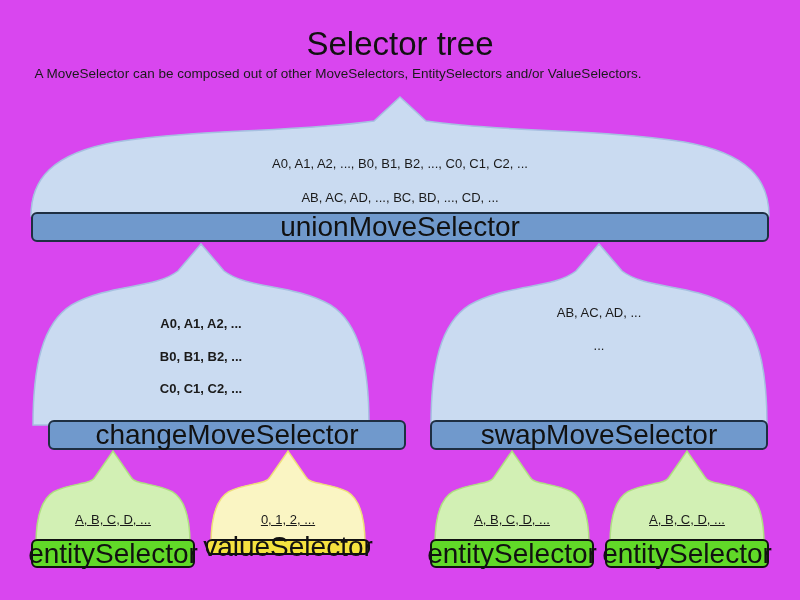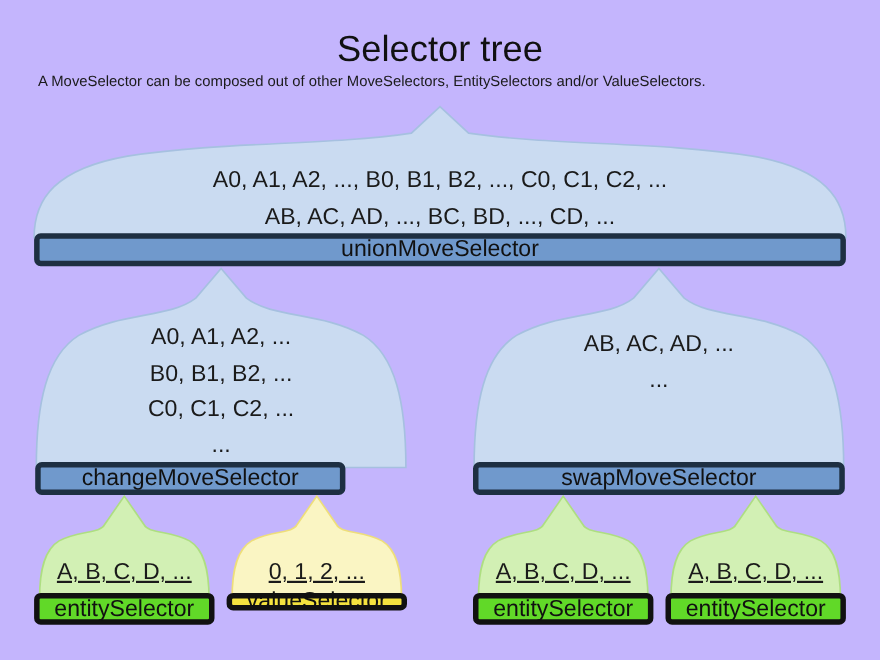--- a/index.html
+++ b/index.html
@@ -1,35 +1,35 @@
 <!DOCTYPE html>
 <html><head>
 <meta charset="utf-8">
 <style>
   html,body { margin:0; padding:0; background:#ffffff; }
   #stage {
     position:relative; width:800px; height:600px; overflow:hidden;
-    background:#c4b5fd; font-family:"Liberation Sans", sans-serif; color:#1a1a1a;
+    background:#d946ef; font-family:"Liberation Sans", sans-serif; color:#1a1a1a;
   }
   #funnel-svg { position:absolute; left:0; top:0; }
   .title {
     position:absolute; left:0; top:24px; width:800px; text-align:center;
     font-size:33px; line-height:40px; color:#111;
   }
   .subtitle {
     position:absolute; left:0; top:66px; width:676px; text-align:center;
     font-size:13.5px; line-height:16px; color:#1a1a1a;
   }
   .bar {
-    position:absolute; box-sizing:border-box; border:5px solid #be185d;
+    position:absolute; box-sizing:border-box; border:2px solid #be185d;
     border-radius:6px; display:flex; align-items:center; justify-content:center;
-    font-size:21px; color:#111; white-space:nowrap;
+    font-size:28px; color:#111; white-space:nowrap;
   }
   .funnel-text {
-    position:absolute; text-align:center; font-size:21px; color:#1a1a1a;
+    position:absolute; text-align:center; font-size:13px; color:#1a1a1a;
     white-space:nowrap;
   }
   .lines-2 { line-height:34px; }
   .lines-4 { line-height:32.5px; }
   .lines-1 { line-height:26px;text-decoration:underline; }
 </style>
 </head>
 <body>
 
 <div id="stage">
@@ -45,37 +45,37 @@
   </svg>
 
   <div class="title">Selector tree</div>
   <div class="subtitle">A MoveSelector can be composed out of other MoveSelectors, EntitySelectors and/or ValueSelectors.</div>
 
   <div class="funnel-text lines-2" style="left:0; top:147px; width:800px;">
     <div>A0, A1, A2, ..., B0, B1, B2, ..., C0, C1, C2, ...</div>
     <div>AB, AC, AD, ..., BC, BD, ..., CD, ...</div>
   </div>
 
-  <div class="funnel-text lines-4" style="left:33px; top:291px; width:336px;">
+  <div class="funnel-text lines-4" style="left:33px; top:308px; width:336px;font-weight:bold;">
     <div>A0, A1, A2, ...</div>
     <div>B0, B1, B2, ...</div>
     <div>C0, C1, C2, ...</div>
     <div>...</div>
   </div>
 
   <div class="funnel-text lines-4" style="left:431px; top:297px; width:336px;">
     <div>AB, AC, AD, ...</div>
     <div>...</div>
   </div>
 
   <div class="funnel-text lines-1" style="left:31px; top:507px; width:164px;">A, B, C, D, ...</div>
   <div class="funnel-text lines-1" style="left:206px; top:507px; width:164px;">0, 1, 2, ...</div>
   <div class="funnel-text lines-1" style="left:430px; top:507px; width:164px;">A, B, C, D, ...</div>
   <div class="funnel-text lines-1" style="left:605px; top:507px; width:164px;">A, B, C, D, ...</div>
 
   <div class="bar" style="left: 31px; top: 212px; width: 738px; height: 30px; background: rgb(112, 153, 204); border-color: rgb(30, 47, 66);">unionMoveSelector</div>
-  <div class="bar" style="left: 32px; top: 420px; width: 282px; height: 30px; background: rgb(112, 153, 204); border-color: rgb(30, 47, 66); text-align: center;">changeMoveSelector</div>
+  <div class="bar" style="left: 48px; top: 420px; width: 358px; height: 30px; background: rgb(112, 153, 204); border-color: rgb(30, 47, 66); text-align: center;">changeMoveSelector</div>
   <div class="bar" style="left: 430px; top: 420px; width: 338px; height: 30px; background: rgb(112, 153, 204); border-color: rgb(30, 47, 66);">swapMoveSelector</div>
   <div class="bar" style="left: 31px; top: 539px; width: 164px; height: 29px; background: rgb(97, 217, 40); border-color: rgb(17, 17, 17);">entitySelector</div>
   <div class="bar" style="left: 206px; top: 539px; width: 164px; height: 16px; background: rgb(244, 226, 63); border-color: rgb(17, 17, 17);">valueSelector</div>
   <div class="bar" style="left: 430px; top: 539px; width: 164px; height: 29px; background: rgb(97, 217, 40); border-color: rgb(17, 17, 17);">entitySelector</div>
   <div class="bar" style="left: 605px; top: 539px; width: 164px; height: 29px; background: rgb(97, 217, 40); border-color: rgb(17, 17, 17);">entitySelector</div>
 </div>
 
 </body></html>

